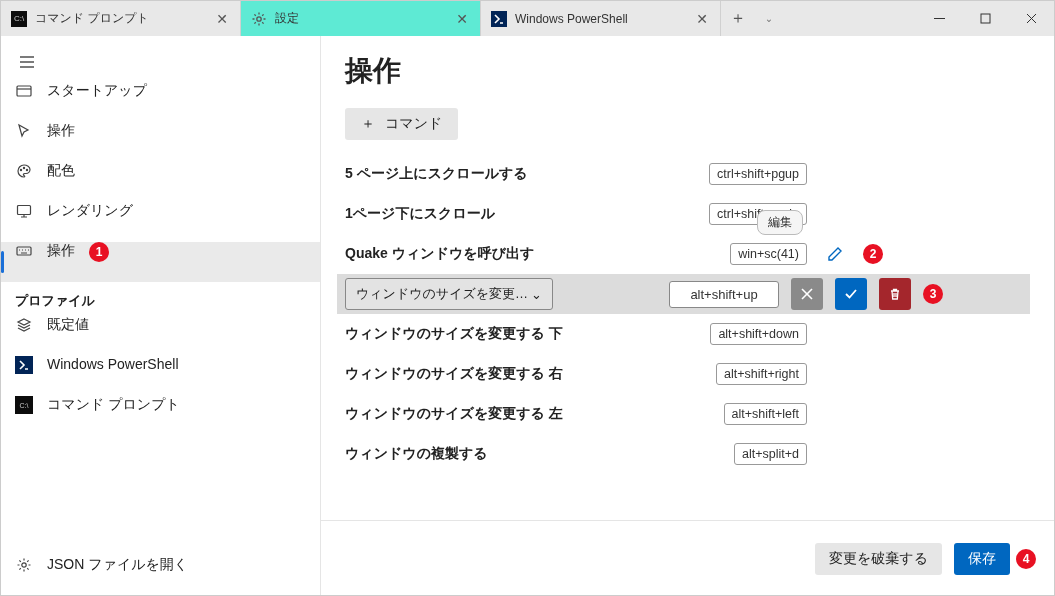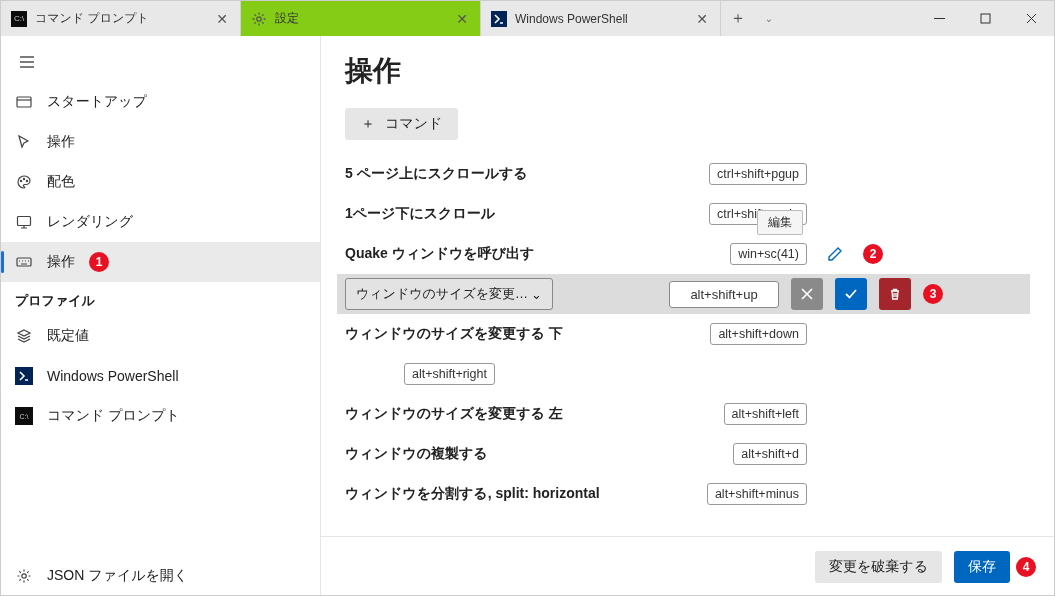--- a/index.html
+++ b/index.html
@@ -1,40 +1,40 @@
 <!DOCTYPE html>
 <html><head>
 <meta charset="utf-8">
 <style>
 * { box-sizing: border-box; margin: 0; padding: 0; font-family: "Yu Gothic UI", "Meiryo", "Segoe UI", sans-serif; }
 body { background: #fff; width: 1055px; height: 596px; overflow: hidden; border: 1px solid #ccc; position: relative; }
 
 
 .titlebar { height: 35px; background: #e8e8e8; display: flex; align-items: stretch; position: relative; }
 .tab { display: flex; align-items: center; padding: 0 10px; gap: 8px; border-right: 1px solid #d0d0d0; min-width: 0; font-size: 12px; color: #333; position: relative; }
-.tab.active { background: #84cc16; }
+.tab.active { background: #5eead4; }
 .tab-icon { width: 16px; height: 16px; flex-shrink: 0; display: flex; align-items: center; justify-content: center; font-size: 12px; }
 .tab-icon.cmd { background: #0c0c0c; color: #ccc; font-size: 8px; text-align: center; line-height: 16px; }
 .tab-icon.gear { color: #555; }
 .tab-icon.ps { background: #012456; color: #fff; font-size: 9px; font-weight:bold; display:flex; align-items:center; justify-content:center; }
 .tab-label { flex: 1; white-space: nowrap; overflow: hidden; text-overflow: ellipsis; }
 .tab-close { width: 16px; height: 16px; display:flex; align-items:center; justify-content:center; color:#555; font-size:14px; }
 .tab-add { width: 34px; display: flex; align-items: center; justify-content: center; color: #555; font-size: 16px; }
 .tab-dropdown { width: 28px; display:flex; align-items:center; justify-content:center; color:#777; font-size:10px; }
 .winbtns { margin-left: auto; display: flex; }
 .winbtn { width: 46px; display: flex; align-items: center; justify-content: center; color: #333; font-size: 12px; }
 
 
 .main { display: flex; height: calc(596px - 35px - 1px); }
 
 
 .sidebar { width: 320px; border-right: 1px solid #e5e5e5; display: flex; flex-direction: column; padding-top: 6px; background:#fff; }
 .hamburger { width: 40px; height: 40px; display:flex; align-items:center; justify-content:center; margin-left:6px; }
 .hamburger svg { width:16px; height:16px; }
-.nav-item { display: flex; align-items: center; height: 40px; padding: 0 14px; gap: 14px; font-size: 14px; color: #222; position: relative; }
+.nav-item { display: flex; align-items: flex-start; height: 40px; padding: 0 14px; gap: 14px; font-size: 14px; color: #222; position: relative; }
 .nav-item.selected { background: #eaeaea; }
 .nav-item.selected::before { content:""; position:absolute; left:0; top:9px; bottom:9px; width:3px; background:#1a6fd8; border-radius:2px; }
 .nav-icon { width:18px; height:18px; display:flex; align-items:center; justify-content:center; color:#444; flex-shrink:0; }
 .nav-icon svg { width:16px; height:16px; }
 .nav-group-label { font-size: 13px; font-weight: 600; color: #222; padding: 10px 14px 6px; }
 .sidebar-spacer { flex:1; }
 .sidebar-bottom { border-top: 0; }
 
 
 .content { flex:1; display:flex; flex-direction:column; position:relative; }
@@ -43,28 +43,28 @@
 .add-btn { display:inline-flex; align-items:center; gap:10px; background:#e6e6e6; border:none; padding:7px 16px; font-size:14px; color:#222; margin-bottom: 14px; border-radius:3px; }
 
 .action-list { display:flex; flex-direction:column; }
 .action-row { display:flex; align-items:center; height:40px; gap:12px; position:relative; }
 .action-row.editing { background:#dcdcdc; padding-left:8px; margin-left:-8px; }
 .action-label { font-size: 14px; font-weight: 600; color:#222; width: 300px; }
 .action-select { width: 208px; height:32px; border:1px solid #888; background:#e3e3e3; display:flex; align-items:center; justify-content:space-between; padding:0 10px; font-size:13px; color:#222; border-radius:3px; }
 .keybind { border:1px solid #999; border-radius:3px; padding:3px 7px; font-size:12.5px; color:#333; background:#fff; white-space:nowrap; }
 .keybind-col { width:150px; display:flex; justify-content:flex-end; }
 .keybind-input { border:1px solid #888; border-radius:3px; padding:5px 10px; font-size:13px; color:#333; background:#fff; width:110px; text-align:center; }
-.tooltip-box { position:absolute; background:#f5f5f5; border:1px solid #bbb; padding:3px 10px; font-size:12px; color:#333; border-radius:2px; left:752px; top:-2px; }
+.tooltip-box { position:absolute; background:#f5f5f5; border:1px solid #bbb; padding:3px 10px; font-size:12px; color:#333; border-radius:8px; left:752px; top:-2px; }
 .icon-btn { width:32px; height:32px; display:flex; align-items:center; justify-content:center; border-radius:3px; }
 .icon-btn.gray { background:#8a8a8a; color:#fff; }
 .icon-btn.blue { background:#0067c0; color:#fff; }
 .icon-btn.red { background:#a4262c; color:#fff; }
 .edit-pencil { color:#0067c0; }
 
-.footer { height: 60px; border-top:1px solid #e5e5e5; display:flex; align-items:center; justify-content:flex-end; gap:12px; padding:0 18px; }
+.footer { height: 76px; border-top:1px solid #e5e5e5; display:flex; align-items:center; justify-content:flex-end; gap:12px; padding:0 18px; }
 .footer-btn { padding:7px 14px; font-size:14px; border-radius:3px; border:none; }
 .footer-btn.secondary { background:#e6e6e6; color:#222; }
 .footer-btn.primary { background:#0067c0; color:#fff; }
 
 .callout { width:20px; height:20px; border-radius:50%; background:#e81123; color:#fff; font-size:12px; font-weight:bold; display:flex; align-items:center; justify-content:center; flex-shrink:0; }
 </style>
 </head>
 <body>
 
 <div class="titlebar">
@@ -273,40 +273,35 @@
           <span class="callout">3</span>
         </div>
 
         <div class="action-row">
           <div class="action-label">ウィンドウのサイズを変更する 下</div>
           <div class="keybind-col">
               <span class="keybind">alt+shift+down</span>
             </div>
         </div>
         <div class="action-row">
+          <div class="action-label">ウィンドウのサイズを変更する 右</div>
           <div class="keybind-col">
               <span class="keybind">alt+shift+right</span>
             </div>
         </div>
         <div class="action-row">
           <div class="action-label">ウィンドウのサイズを変更する 左</div>
           <div class="keybind-col">
               <span class="keybind">alt+shift+left</span>
             </div>
         </div>
         <div class="action-row">
           <div class="action-label">ウィンドウの複製する</div>
           <div class="keybind-col">
-              <span class="keybind">alt+shift+d</span>
-            </div>
-        </div>
-        <div class="action-row">
-          <div class="action-label">ウィンドウを分割する, split: horizontal</div>
-          <div class="keybind-col">
-              <span class="keybind">alt+shift+minus</span>
+              <span class="keybind">alt+split+d</span>
             </div>
         </div>
 
       </div>
     </div>
 
     <div class="footer">
       <button class="footer-btn secondary">変更を破棄する</button>
       <div style="display:flex; align-items:center; gap:6px;">
         <button class="footer-btn primary">保存</button>

